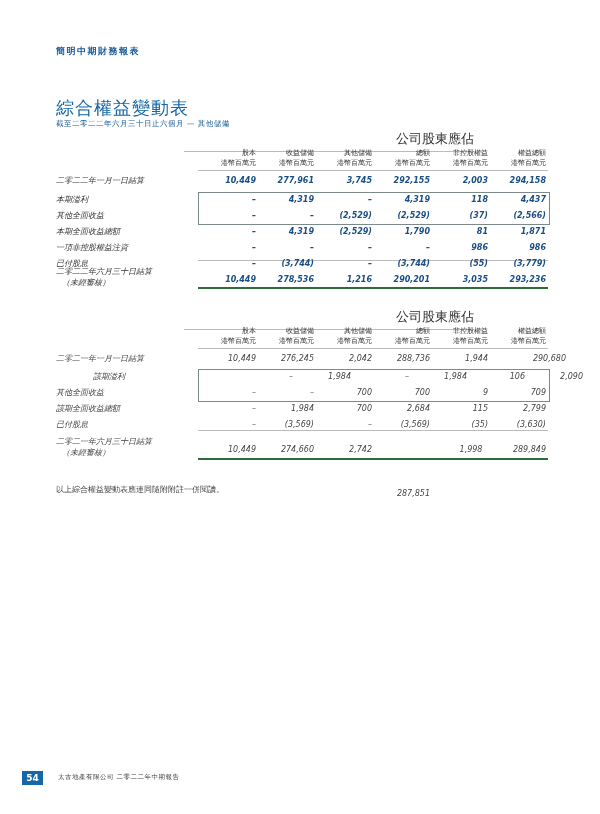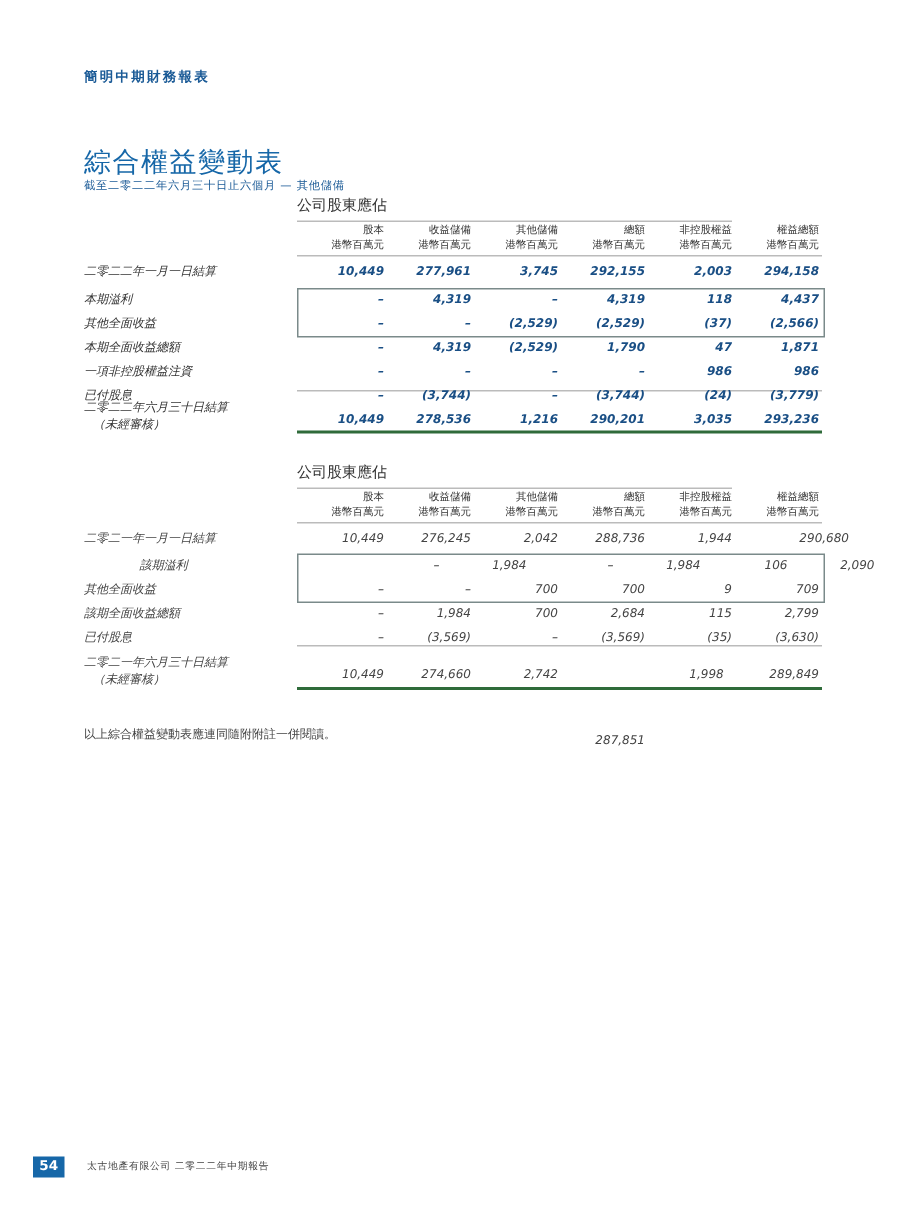--- a/index.html
+++ b/index.html
@@ -4,21 +4,21 @@
 <style>
   html, body { margin:0; padding:0; background:#ffffff; }
   body { width:600px; height:814px; position:relative; overflow:hidden;
          font-family:"DejaVu Sans", sans-serif; color:#333; }
   .running-head { position:absolute; left:56px; top:45px; font-size:9px; letter-spacing:1.5px;
                   color:#1a5a96; font-weight:bold; }
   .title { position:absolute; left:56px; top:96px; font-size:18px; color:#1667a8; letter-spacing:1px; }
   .subtitle { position:absolute; left:56px; top:119px; font-size:7.5px; color:#1a5a96; letter-spacing:0.5px; }
 
   .tbl { position:absolute; left:56px; width:490px; font-size:8px; }
-  .tbl .group-head { position:absolute; left:142px; width:290px; text-align:left; font-size:10px;
+  .tbl .group-head { position:absolute; left:128px; width:290px; text-align:right; font-size:13px;
                      color:#333; padding-bottom:3px; border-bottom:1px solid #bbb; }
   .tbl .col-head { position:absolute; top:18px; left:142px; width:350px; height:22px;
                    border-bottom:1px solid #bbb; }
   .tbl .col-head .ch { position:absolute; width:58px; text-align:right; font-size:7px; line-height:10px; color:#333; }
   .row { position:absolute; left:0; width:490px; height:16px; line-height:16px;font-style:italic; }
   .row .lbl { position:absolute; left:0; white-space:nowrap; }
   .row .v { position:absolute; width:58px; text-align:right; }
   .box { position:absolute; left:142px; width:350px; border:1px solid #7a8a8a; }
   .sep { position:absolute; left:142px; width:350px; border-top:1px solid #bbb; }
   .thick { position:absolute; left:142px; width:350px; border-top:2px solid #2f6b3a; }
@@ -99,39 +99,39 @@
     <span class="v" style="left:316px;">(2,529)</span>
     <span class="v" style="left:374px;">(37)</span>
     <span class="v" style="left:432px;">(2,566)</span>
   </div>
   <div class="row" style="top:94px;">
     <span class="lbl">本期全面收益總額</span>
     <span class="v" style="left:142px;">–</span>
     <span class="v" style="left:200px;">4,319</span>
     <span class="v" style="left:258px;">(2,529)</span>
     <span class="v" style="left:316px;">1,790</span>
-    <span class="v" style="left:374px;">47</span>
+    <span class="v" style="left:374px;">81</span>
     <span class="v" style="left:432px;">1,871</span>
   </div>
   <div class="row" style="top:110px;">
     <span class="lbl">一項非控股權益注資</span>
     <span class="v" style="left:142px;">–</span>
     <span class="v" style="left:200px;">–</span>
     <span class="v" style="left:258px;">–</span>
     <span class="v" style="left:316px;">–</span>
     <span class="v" style="left:374px;">986</span>
     <span class="v" style="left:432px;">986</span>
   </div>
   <div class="row" style="top:126px;">
     <span class="lbl">已付股息</span>
     <span class="v" style="left:142px;">–</span>
     <span class="v" style="left:200px;">(3,744)</span>
     <span class="v" style="left:258px;">–</span>
     <span class="v" style="left:316px;">(3,744)</span>
-    <span class="v" style="left:374px;">(24)</span>
+    <span class="v" style="left:374px;">(55)</span>
     <span class="v" style="left:432px;">(3,779)</span>
   </div>
   <div class="row" style="top:136px;height:22px;">
     <span class="lbl" style="top:0;line-height:12px;">二零二二年六月三十日結算</span>
     <span class="lbl" style="top:11px;line-height:12px;left:6px;">（未經審核）</span>
     <span class="v" style="left:142px;top:6px;">10,449</span>
     <span class="v" style="left:200px;top:6px;">278,536</span>
     <span class="v" style="left:258px;top:6px;">1,216</span>
     <span class="v" style="left:316px;top:6px;">290,201</span>
     <span class="v" style="left:374px;top:6px;">3,035</span>

